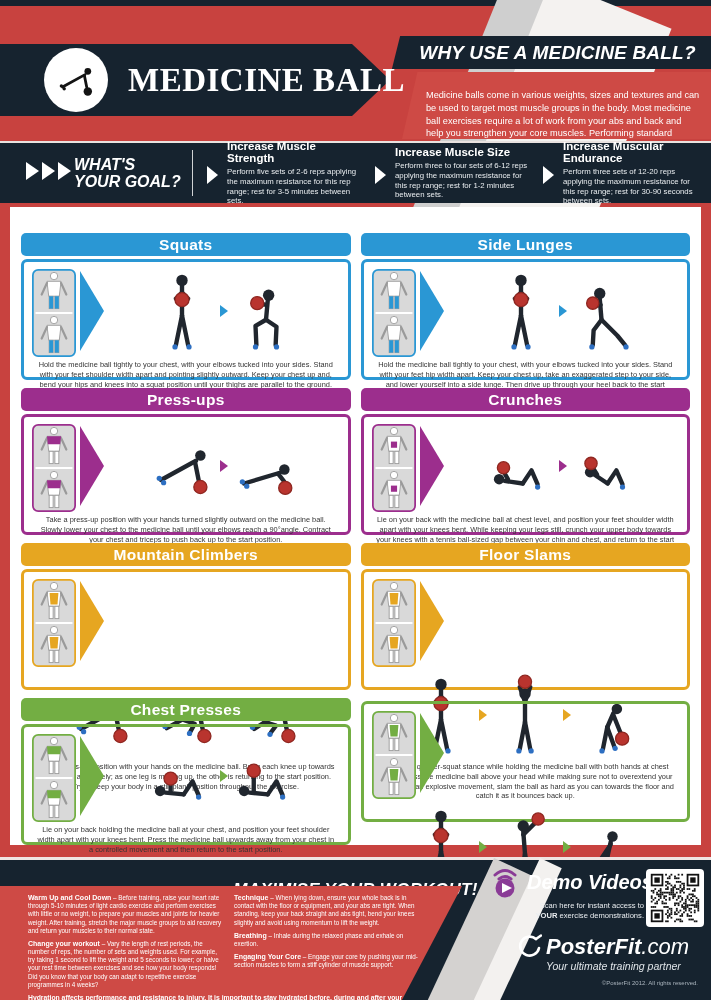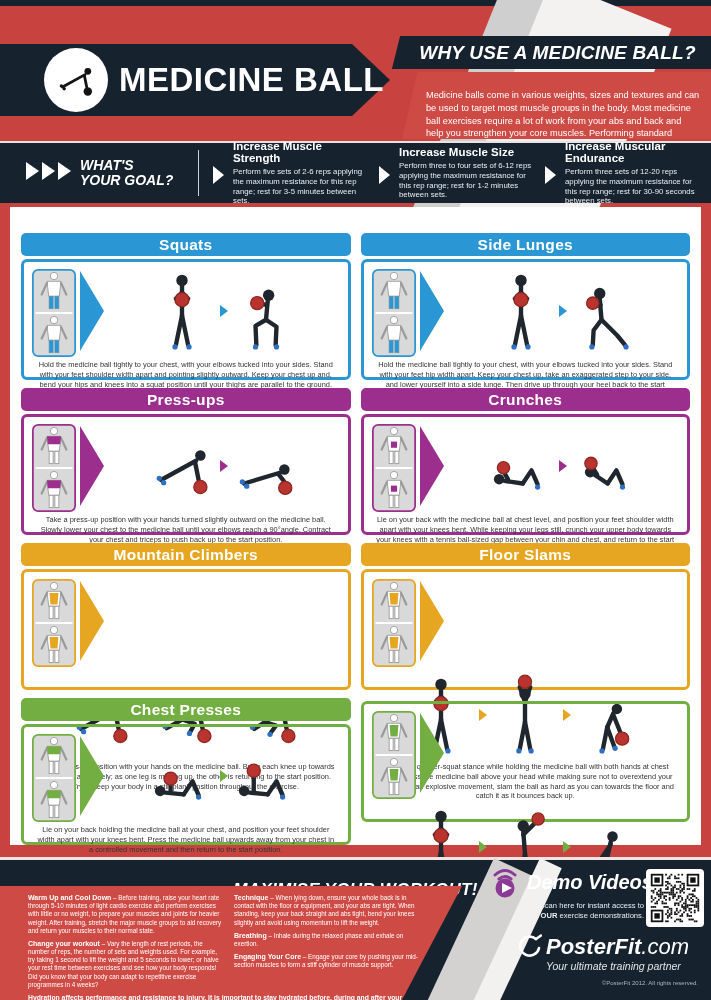--- a/index.html
+++ b/index.html
@@ -14,35 +14,35 @@
   .sw-f-white{left:540px;top:855px;width:24px;height:210px;background:#f3f1ef;transform:rotate(25deg);}
   .top-strip{position:absolute;top:0;left:0;right:0;height:6px;background:#16232f;}
 
   
   .title-band{position:absolute;left:0;top:44px;width:352px;height:72px;background:#16232f;}
   .title-tip{position:absolute;left:352px;top:44px;width:0;height:0;
              border-top:36px solid transparent;border-bottom:36px solid transparent;border-left:38px solid #16232f;}
   .logo-circle{position:absolute;left:44px;top:48px;width:64px;height:64px;border-radius:50%;background:#fff;
                display:flex;align-items:center;justify-content:center;}
   .logo-circle svg{width:54px;height:54px;}
-  .main-title{position:absolute;left:119px;top:44px;height:72px;display:flex;align-items:center;
-              color:#fff;font-size:33px;font-weight:bold;letter-spacing:.5px;white-space:nowrap;}
+  .main-title{position:absolute;left:128px;top:44px;height:72px;display:flex;align-items:center;
+              color:#fff;font-size:33px;font-weight:bold;letter-spacing:.5px;white-space:nowrap;font-family:Liberation Serif, serif;}
   .why-band{position:absolute;left:396px;top:36px;width:340px;height:33px;background:#16232f;transform:skewX(-14deg);}
   .why-title{position:absolute;left:404px;top:36px;width:307px;height:33px;display:flex;align-items:center;justify-content:center;
              color:#fff;font-style:italic;font-weight:900;font-size:19px;letter-spacing:.2px;white-space:nowrap;}
   .why-box{position:absolute;left:402px;top:72px;width:309px;height:67px;background:#ce4a45;
            clip-path:polygon(5% 0,100% 0,100% 100%,0 100%);}
   .why-body{padding:8px 10px 0 24px;color:#fff;font-size:9.2px;line-height:1.38;}
 
   
   .goal-band{position:absolute;left:0;top:141px;width:711px;height:62px;background:#16232f;
              border-top:2px solid #e9e2e0;display:flex;align-items:center;padding-left:26px;box-sizing:border-box;}
   .chev{width:0;height:0;border-top:9px solid transparent;border-bottom:9px solid transparent;
         border-left:13px solid #fff;margin-right:3px;display:inline-block;}
-  .goal-title{color:#fff;font-style:italic;font-weight:900;font-size:14px;line-height:1.08;margin-left:6px;width:112px;}
+  .goal-title{color:#fff;font-style:italic;font-weight:900;font-size:16px;line-height:1.08;margin-left:0;width:112px;}
   .goal-div{width:1px;height:46px;background:rgba(255,255,255,.8);margin:0 14px 0 6px;}
   .goal-items{display:flex;flex:1;}
   .goal-item{display:flex;flex:1;padding-right:10px;align-items:center;}
   .goal-arrow{width:0;height:0;border-top:9px solid transparent;border-bottom:9px solid transparent;
               border-left:11px solid #fff;margin:4px 9px 0 0;flex:none;}
   .goal-title2{color:#fff;font-weight:bold;font-size:11.5px;}
   .goal-body{color:#e8ecef;font-size:7.8px;line-height:1.28;margin-top:3px;max-width:158px;}
 
   
   .panel{position:absolute;left:10px;top:207px;width:691px;height:638px;background:#fff;

